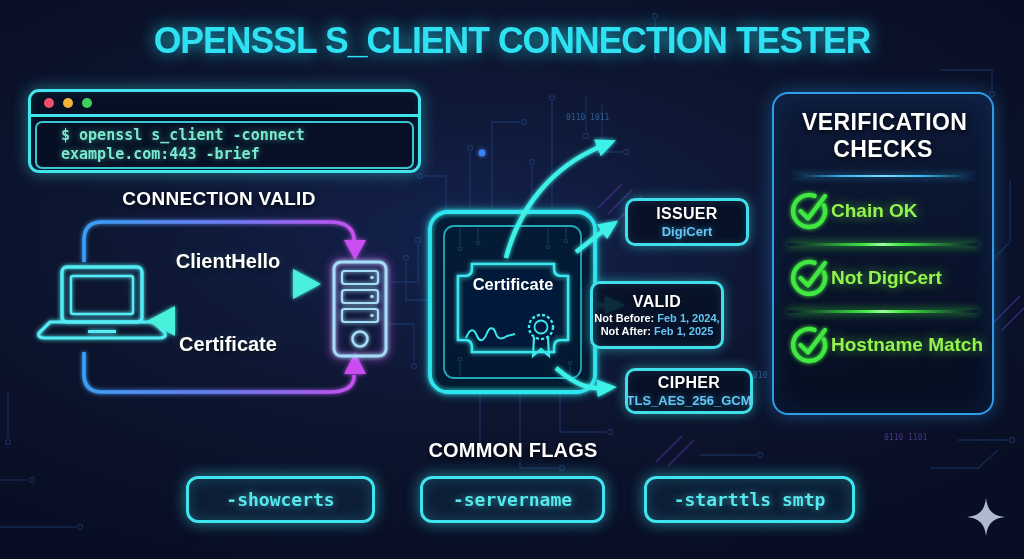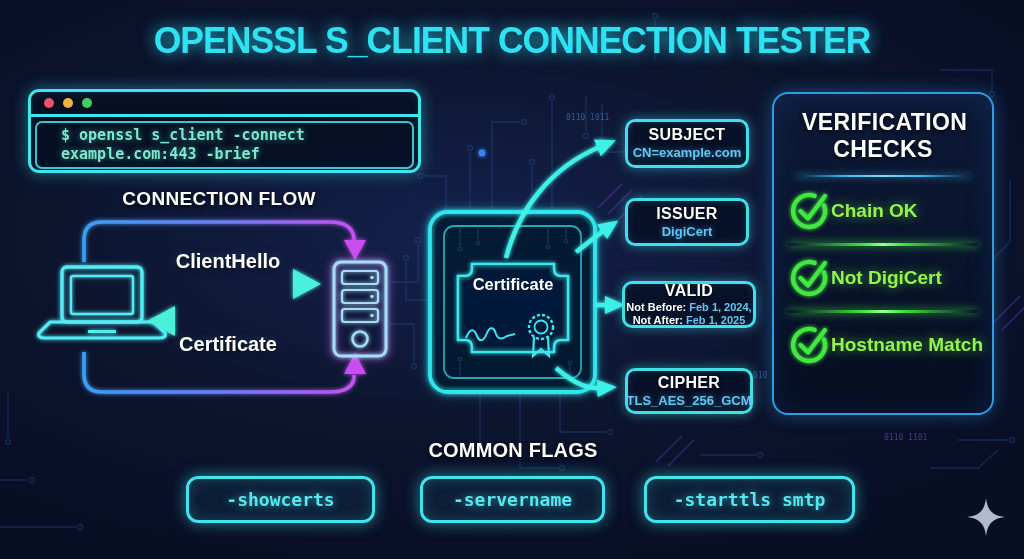--- a/index.html
+++ b/index.html
@@ -57,21 +57,21 @@
     box-sizing:border-box;border:3px solid #3fe0ea;border-radius:10px;
     background:rgba(7,16,38,.88);
     box-shadow:0 0 12px rgba(63,224,234,.5), inset 0 0 10px rgba(63,224,234,.14);
     display:flex;flex-direction:column;align-items:center;justify-content:center;
     text-align:center;line-height:1.12;
   }
   .field-title{color:#fff;font-weight:800;font-size:16px;letter-spacing:.3px;text-shadow:0 1px 3px rgba(0,0,0,.8);}
   .field-value{color:#63c6f2;font-weight:700;font-size:13px;margin-top:2px;text-shadow:0 0 6px rgba(90,200,250,.5);}
   .box-subject{left:625px;top:119px;width:124px;height:49px;}
   .box-issuer{left:625px;top:198px;width:124px;height:48px;}
-  .box-valid{left:622px;top:281px;width:134px;height:47px;}
+  .box-valid{left:590px;top:281px;width:134px;height:68px;}
   .box-cipher{left:625px;top:368px;width:128px;height:46px;}
   .valid-line{font-size:11px;font-weight:800;color:#fff;margin-top:1px;}
   .valid-line .v{color:#63c6f2;}
 
   
   .verify-panel{
     left:772px;top:92px;width:222px;height:323px;box-sizing:border-box;
     border:2.5px solid #2f9ce8;border-radius:16px;
     background:linear-gradient(180deg, rgba(13,26,56,.94) 0%, rgba(6,13,32,.94) 100%);
     box-shadow:0 0 18px rgba(47,156,232,.4), inset 0 0 28px rgba(40,120,220,.16);
@@ -291,28 +291,24 @@
 
   <div class="abs terminal">
     <div class="terminal-bar">
       <span class="dot dot-red"></span>
       <span class="dot dot-yellow"></span>
       <span class="dot dot-green"></span>
     </div>
     <div class="terminal-body"><span>$ openssl s_client -connect</span><br><span>example.com:443 -brief</span></div>
   </div>
 
-  <div class="abs flow-heading">CONNECTION FLOW</div>
+  <div class="abs flow-heading">CONNECTION VALID</div>
   <div class="abs arrow-label lbl-clienthello">ClientHello</div>
   <div class="abs arrow-label lbl-certificate">Certificate</div>
 
-  <div class="abs field-box box-subject">
-    <div class="field-title">SUBJECT</div>
-    <div class="field-value">CN=example.com</div>
-  </div>
   <div class="abs field-box box-issuer">
     <div class="field-title">ISSUER</div>
     <div class="field-value">DigiCert</div>
   </div>
   <div class="abs field-box box-valid">
     <div class="field-title">VALID</div>
     <div class="valid-line"><span>Not Before:</span> <span class="v">Feb 1, 2024,</span></div>
     <div class="valid-line"><span>Not After:</span> <span class="v">Feb 1, 2025</span></div>
   </div>
   <div class="abs field-box box-cipher">

